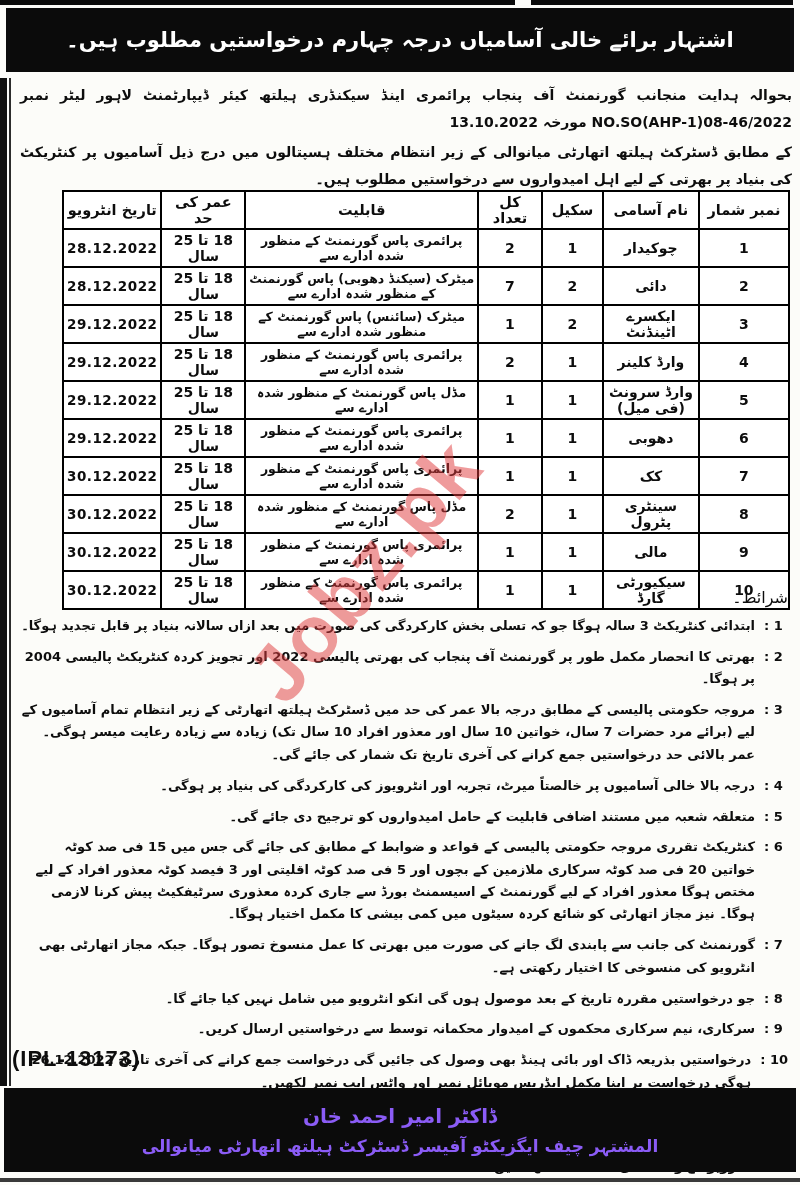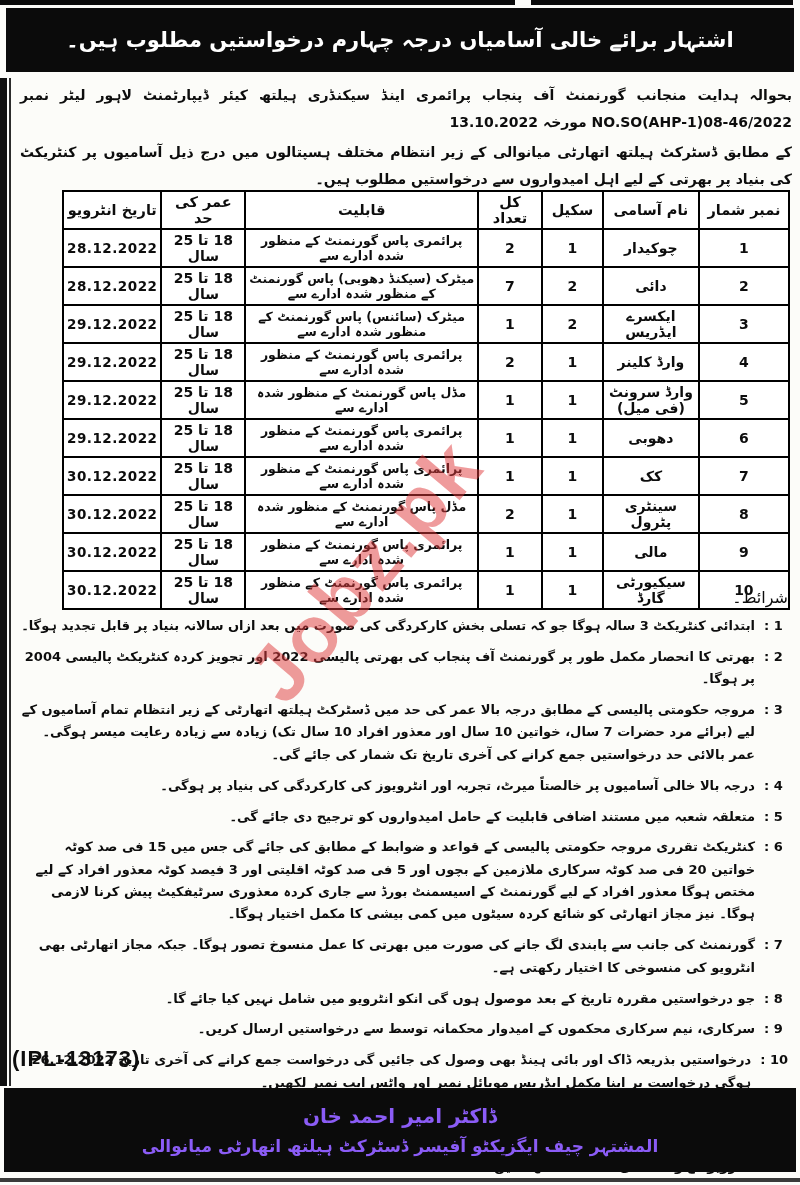--- a/index.html
+++ b/index.html
@@ -121,21 +121,21 @@
           <td class="cell-serial">2</td>
           <td class="cell-post">دائی</td>
           <td class="cell-scale">2</td>
           <td class="cell-count">7</td>
           <td class="cell-qualification">میٹرک (سیکنڈ دھوبی) پاس گورنمنٹ کے منظور شدہ ادارے سے</td>
           <td class="cell-age">18 تا 25 سال</td>
           <td class="cell-date">28.12.2022</td>
         </tr>
         <tr>
           <td class="cell-serial">3</td>
-          <td class="cell-post">ایکسرے ایڈریس</td>
+          <td class="cell-post">ایکسرے اٹینڈنٹ</td>
           <td class="cell-scale">2</td>
           <td class="cell-count">1</td>
           <td class="cell-qualification">میٹرک (سائنس) پاس گورنمنٹ کے منظور شدہ ادارے سے</td>
           <td class="cell-age">18 تا 25 سال</td>
           <td class="cell-date">29.12.2022</td>
         </tr>
         <tr>
           <td class="cell-serial">4</td>
           <td class="cell-post">وارڈ کلینر</td>
           <td class="cell-scale">1</td>

